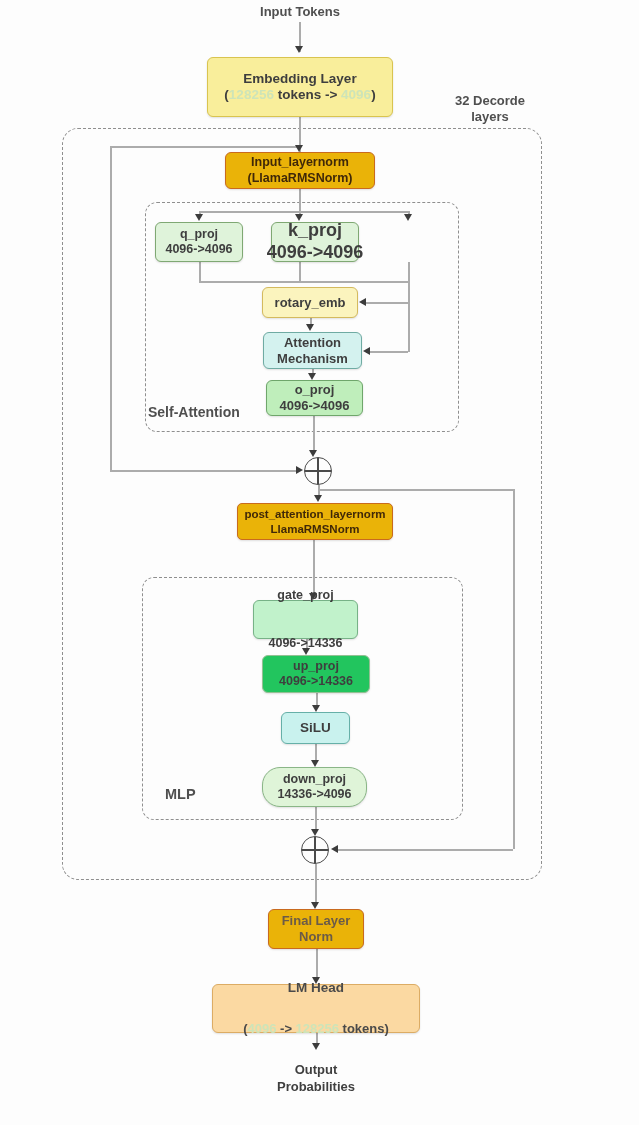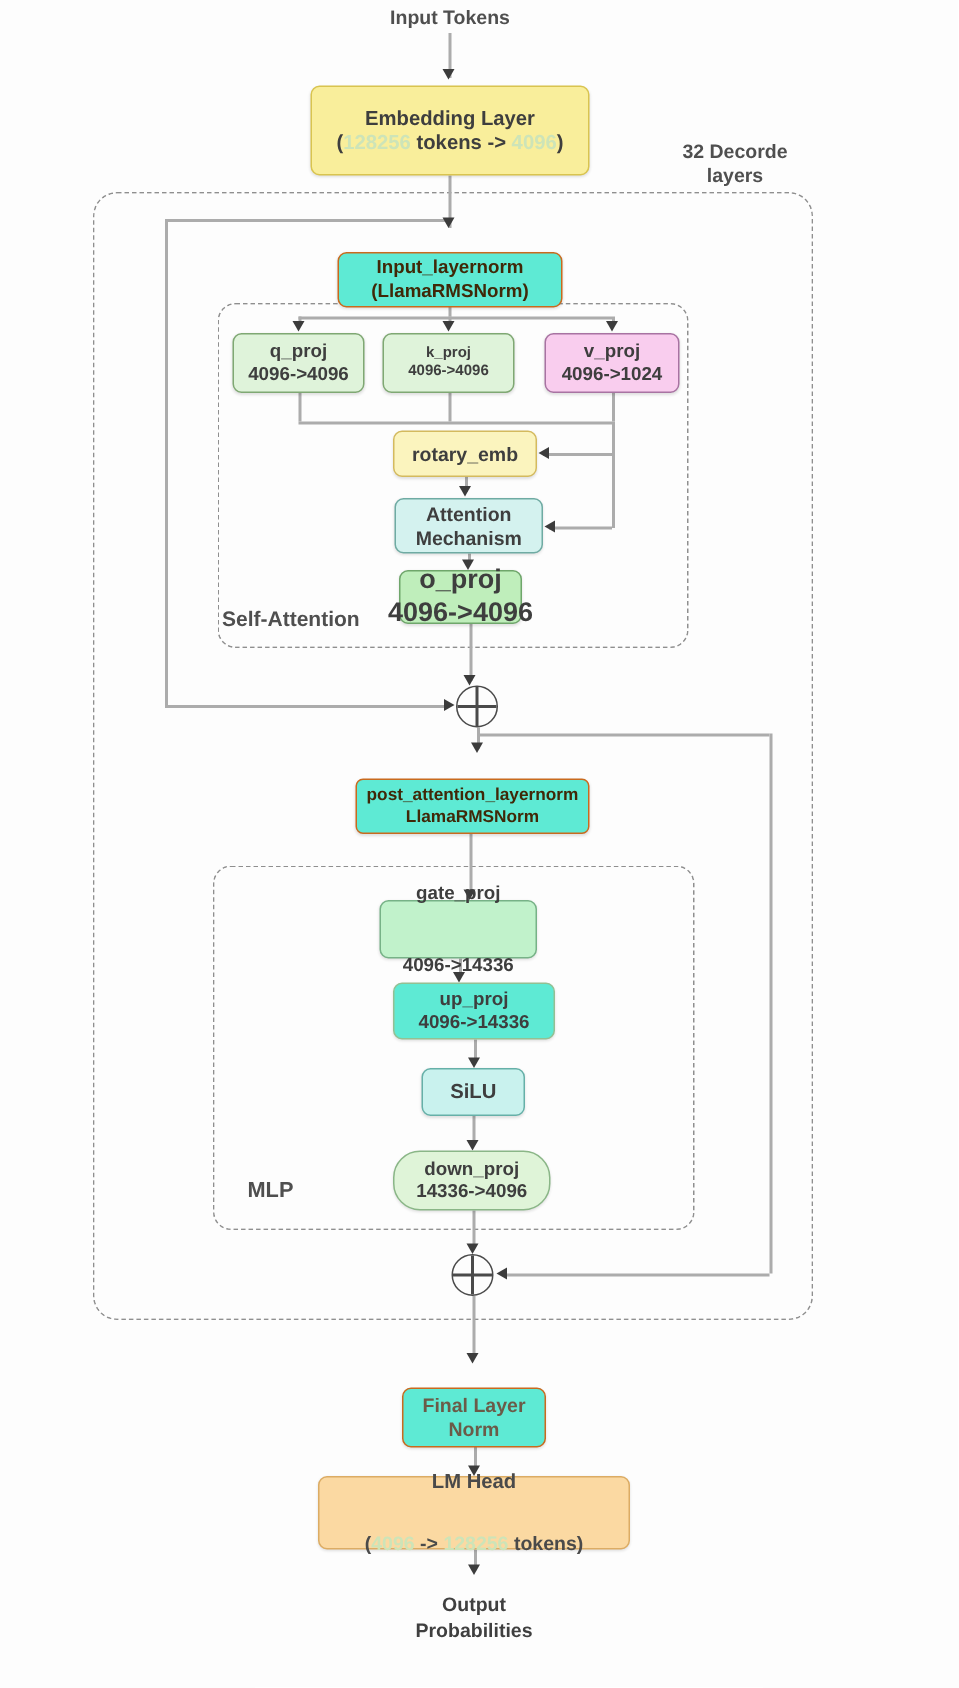--- a/index.html
+++ b/index.html
@@ -20,27 +20,27 @@
   
   .node{
     position:absolute;box-sizing:border-box;border-radius:6px;
     display:flex;flex-direction:column;align-items:center;justify-content:center;
     text-align:center;font-weight:600;font-size:13px;line-height:1.22;color:#3e3e3e;
     box-shadow:0 1px 2px rgba(0,0,0,0.12);
   }
   .node .t1,.node .t2{white-space:nowrap;}
   .yellow {background:#f9ee9b;border:1.5px solid #d9c44f;}
   .yellow2{background:#fbf4be;border:1.5px solid #d4ba5e;}
-  .orange {background:#5eead4;border:1.5px solid #c96a1e;color:#402808;margin-top:16px;}
+  .orange {background:#eab308;border:1.5px solid #c96a1e;color:#402808;}
   .greenlt{background:#dff3da;border:1.5px solid #7fa873;}
   .pink   {background:#f9cdee;border:1.5px solid #a873a2;}
   .cyan   {background:#d4f2ef;border:1.5px solid #6faba3;}
   .green  {background:#bfeebb;border:1.5px solid #6fa66b;}
   .mint   {background:#c1f2cb;border:1.5px solid #77b287;}
-  .palegrn{background:#5eead4;border:1.5px solid #93c093;}
+  .palegrn{background:#22c55e;border:1.5px solid #93c093;}
   .cyan2  {background:#c9f2ee;border:1.5px solid #66b0a8;}
   .grn2   {background:#dff4d8;border:1.5px solid #8ab687;}
   .peach  {background:#fbd9a2;border:1.5px solid #dcac64;}
   .faded{color:#cde4b8;}
   .lbl{position:absolute;font-weight:700;color:#4f4f4f;}
   .lbl.center{text-align:center;}
   
   .addnode{
     position:absolute;width:28px;height:28px;border:1.6px solid #4a4a4a;border-radius:50%;
     background:#fdfdfd;box-sizing:border-box;
@@ -128,39 +128,35 @@
 
   <div class="node orange" style="left:225px;top:152px;width:150px;height:37px;font-size:12.5px;">
     <div class="t1">Input_layernorm</div>
     <div class="t2">(LlamaRMSNorm)</div>
   </div>
 
   <div class="node greenlt" style="left:155px;top:222px;width:88px;height:40px;font-size:12.5px;">
     <div class="t1">q_proj</div>
     <div class="t2">4096-&gt;4096</div>
   </div>
-  <div class="node greenlt" style="left:255px;top:222px;width:88px;height:40px;font-size:10px;">
+  <div class="node greenlt" style="left:271px;top:222px;width:88px;height:40px;font-size:18px;">
     <div class="t1">k_proj</div>
     <div class="t2">4096-&gt;4096</div>
-  </div>
-  <div class="node pink" style="left:363px;top:222px;width:90px;height:40px;font-size:12.5px;">
-    <div class="t1">v_proj</div>
-    <div class="t2">4096-&gt;1024</div>
   </div>
 
   <div class="node yellow2" style="left:262px;top:287px;width:96px;height:31px;">
     <div class="t1">rotary_emb</div>
   </div>
 
   <div class="node cyan" style="left:263px;top:332px;width:99px;height:37px;">
     <div class="t1">Attention</div>
     <div class="t2">Mechanism</div>
   </div>
 
-  <div class="node green" style="left:266px;top:380px;width:82px;height:36px;font-size:18px;">
+  <div class="node green" style="left:266px;top:380px;width:97px;height:36px;font-size:13px;">
     <div class="t1">o_proj</div>
     <div class="t2">4096-&gt;4096</div>
   </div>
 
   <div class="node orange" style="left:237px;top:503px;width:156px;height:37px;font-size:11.5px;border-radius:5px;">
     <div class="t1">post_attention_layernorm</div>
     <div class="t2">LlamaRMSNorm</div>
   </div>
 
   <div class="node mint" style="left:253px;top:600px;width:105px;height:39px;font-size:12.5px;gap:32px;">

